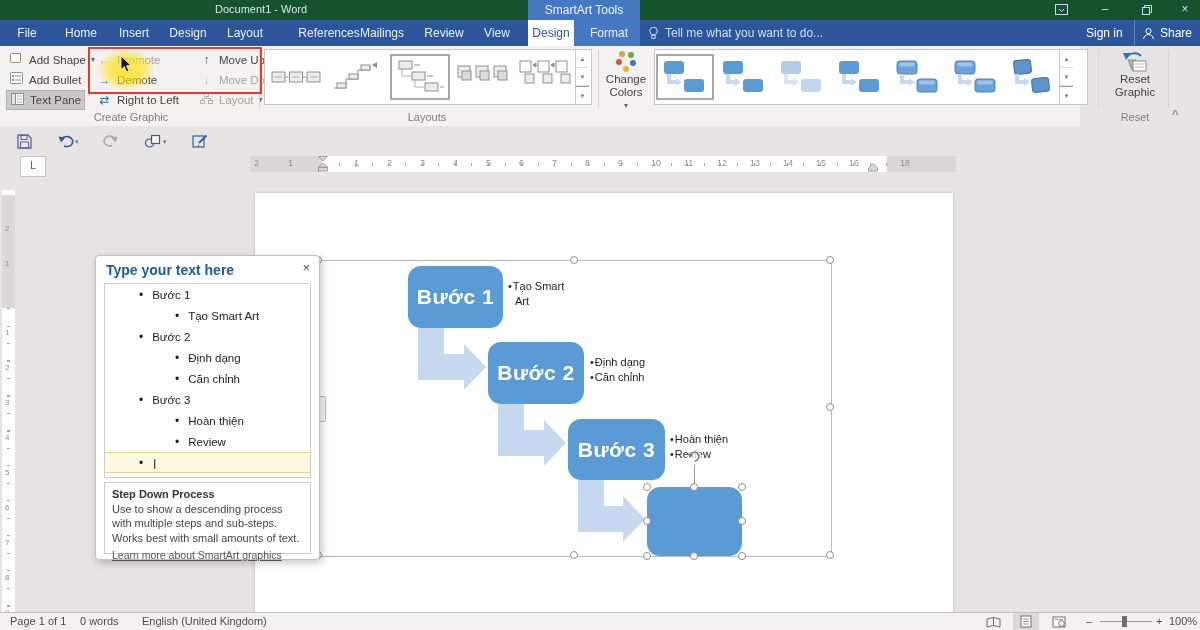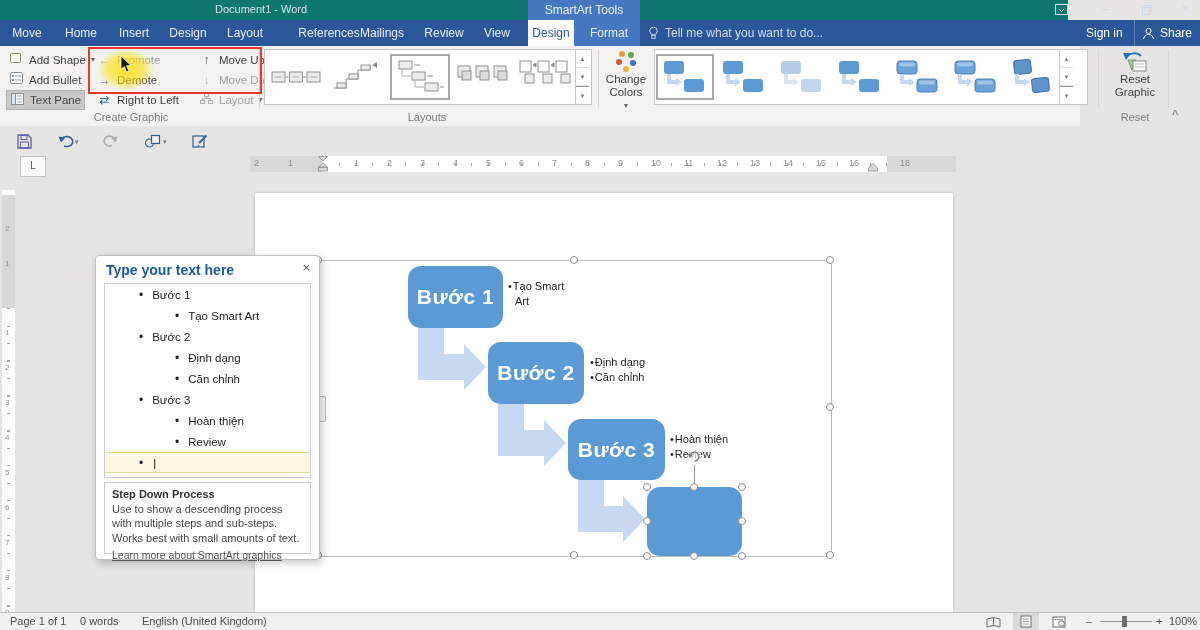--- a/index.html
+++ b/index.html
@@ -1,21 +1,21 @@
 <!DOCTYPE html>
 <html><head>
 <meta charset="utf-8">
 <style>
   html,body{margin:0;padding:0;}
   .app{position:relative;width:1200px;height:630px;overflow:hidden;background:#e7e5e3;
        font-family:"Liberation Sans","DejaVu Sans",sans-serif;-webkit-font-smoothing:antialiased;}
   .abs{position:absolute;}
 
   
-  .titlebar{position:absolute;left:0;top:0;width:1068px;height:20px;background:#0f766e;color:#d9e2f3;}
+  .titlebar{position:absolute;left:0;top:0;width:1200px;height:20px;background:#14532d;color:#d9e2f3;}
   .ctx-seg{position:absolute;left:528px;top:0;width:112px;height:20px;background:#4678c2;}
   .doc-title{position:absolute;left:215px;top:3px;font-size:11px;color:#d9e2f3;}
   .ctx-title{position:absolute;left:528px;top:3px;width:112px;text-align:center;font-size:12px;color:#eef3fb;}
   .winbtn{position:absolute;top:0;width:30px;height:20px;text-align:center;line-height:19px;font-size:12px;color:#cdd9ee;}
   .winbtn svg{vertical-align:middle;}
 
   
   .tabrow{position:absolute;left:0;top:20px;width:1200px;height:26px;background:#2b579a;}
   .ctx-bg{position:absolute;left:528px;top:0;width:112px;height:26px;background:#4678c2;}
   .tab{position:absolute;top:0;height:26px;line-height:26px;text-align:center;font-size:12px;color:#e9eff8;}
@@ -131,21 +131,21 @@
       <svg width="10" height="10" viewBox="0 0 10 10">
           <rect x="0.5" y="2.5" width="7" height="7" fill="none" stroke="#cdd9ee"></rect>
           <path d="M2.5 2.5 v-2 h7 v7 h-2" fill="none" stroke="#cdd9ee"></path>
         </svg>
     </span>
     <span class="winbtn" style="left:1170px;">×</span>
   </div>
 
   <div class="tabrow">
     <div class="ctx-bg"></div>
-    <span class="tab" style="left:8px;width:38px;">Move</span>
+    <span class="tab" style="left:8px;width:38px;">File</span>
     <span class="tab" style="left:59px;width:44px;">Home</span>
     <span class="tab" style="left:112px;width:44px;">Insert</span>
     <span class="tab" style="left:164px;width:48px;">Design</span>
     <span class="tab" style="left:221px;width:48px;">Layout</span>
     <span class="tab" style="left:298px;width:62px;">References</span>
     <span class="tab" style="left:353px;width:58px;">Mailings</span>
     <span class="tab" style="left:421px;width:46px;">Review</span>
     <span class="tab" style="left:477px;width:40px;">View</span>
     <span class="tab active" style="left:528px;width:46px;">Design</span>
     <span class="tab" style="left:584px;width:50px;">Format</span>

